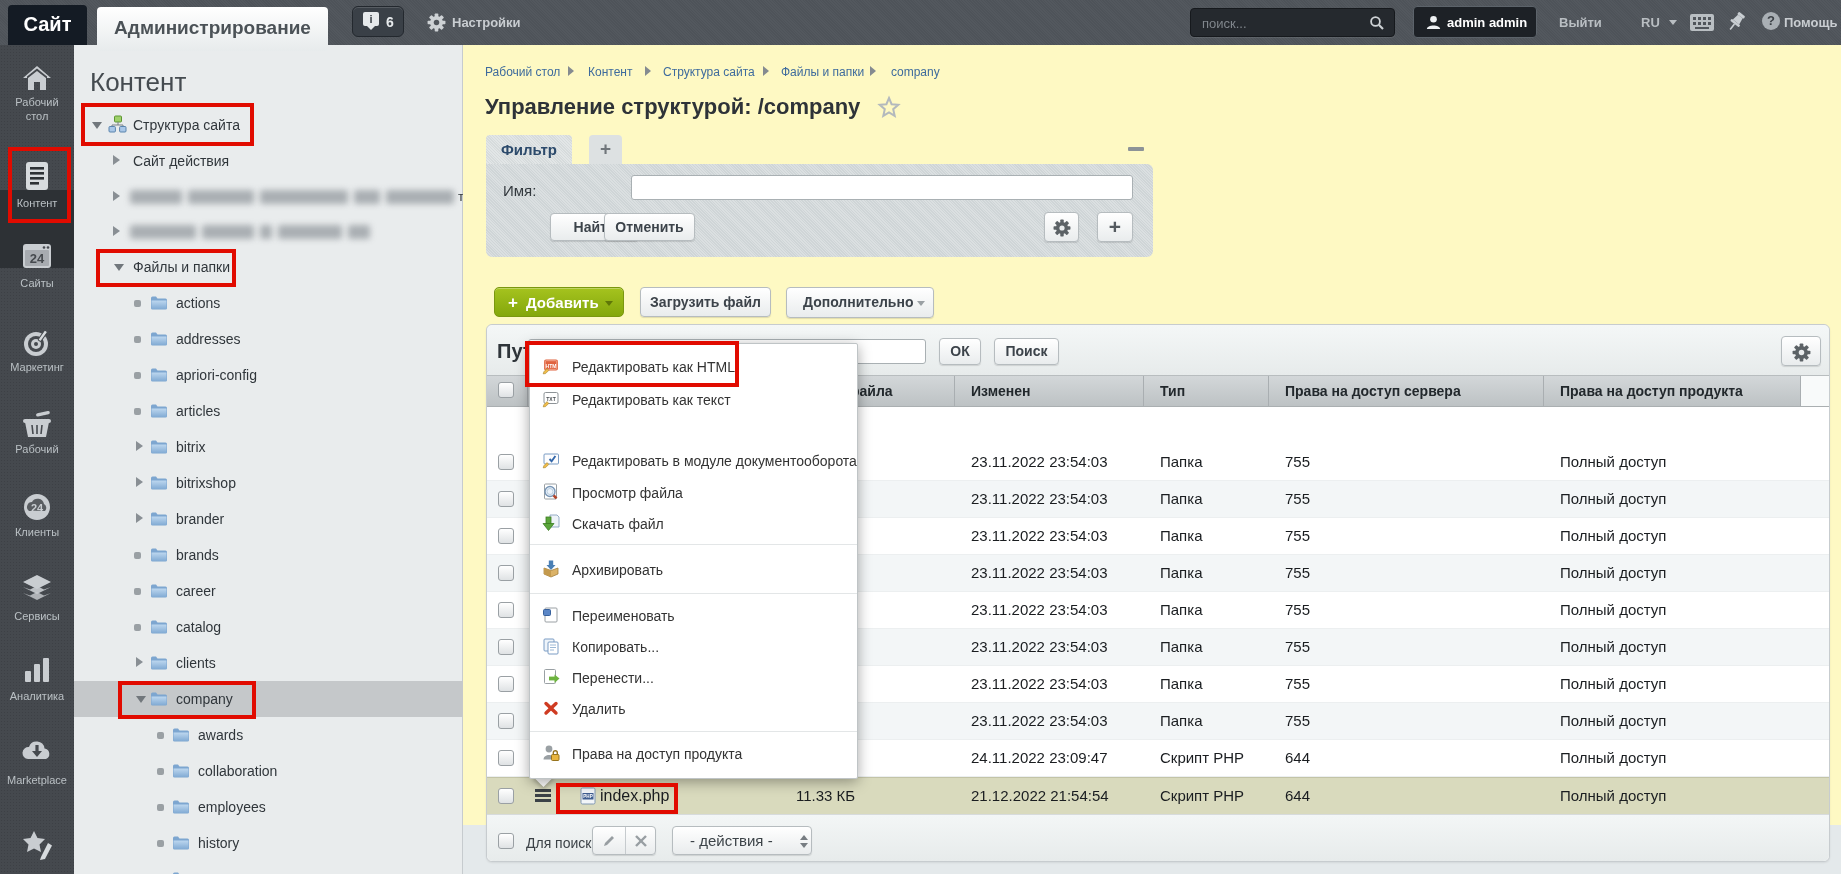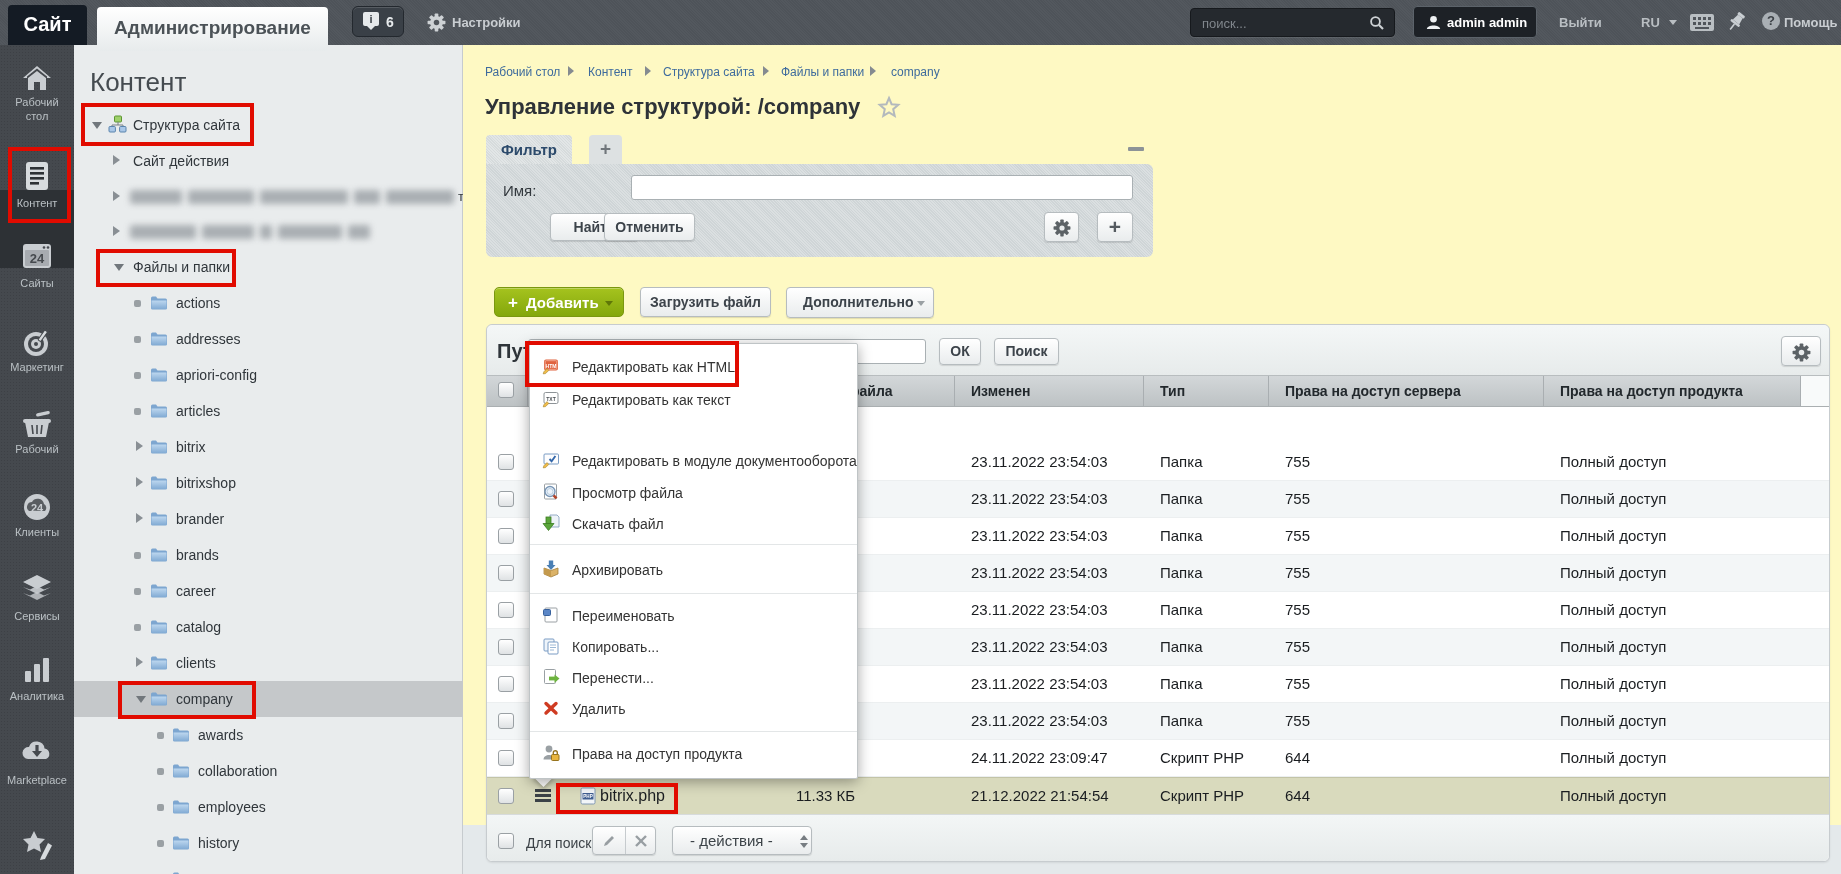--- a/index.html
+++ b/index.html
@@ -728,21 +728,21 @@
           <div style="height:2.5px;background:#3c4247;margin-bottom:2.5px;"></div>
           <div style="height:2.5px;background:#3c4247;"></div>
         </div>
         <span class="abs" style="left:93px;top:9px;">
           <svg width="16" height="18" viewBox="0 0 16 18">
             <rect x="1" y="1" width="14" height="16" rx="1.5" fill="#f2f5f8" stroke="#8097b3" stroke-width="1"></rect>
             <rect x="2.5" y="6" width="11" height="6.5" fill="#3f5e90"></rect>
             <text x="8" y="11.3" font-size="4.6" font-weight="bold" fill="#fff" text-anchor="middle" font-family="Liberation Sans">PHP</text>
           </svg>
         </span>
-        <span class="cell" style="left:113px;font-size:16px;">bitrix.php</span>
+        <span class="cell" style="left:113px;font-size:16px;">index.php</span>
         <span class="cell" style="left:309px;">11.33 КБ</span>
         <span class="cell" style="left:484px;">21.12.2022 21:54:54</span>
         <span class="cell" style="left:673px;">Скрипт PHP</span>
         <span class="cell" style="left:798px;">644</span>
         <span class="cell" style="left:1073px;">Полный доступ</span>
       </div>
 <div id="pfoot" class="abs">
 <div class="cbx" style="left:11px;top:18px;"></div>
 <div class="abs" style="left:39px;top:20px;font-size:14px;color:#3c4247;">Для поиск</div>
 <div class="btn" style="left:105px;top:11px;width:64px;height:29px;">

